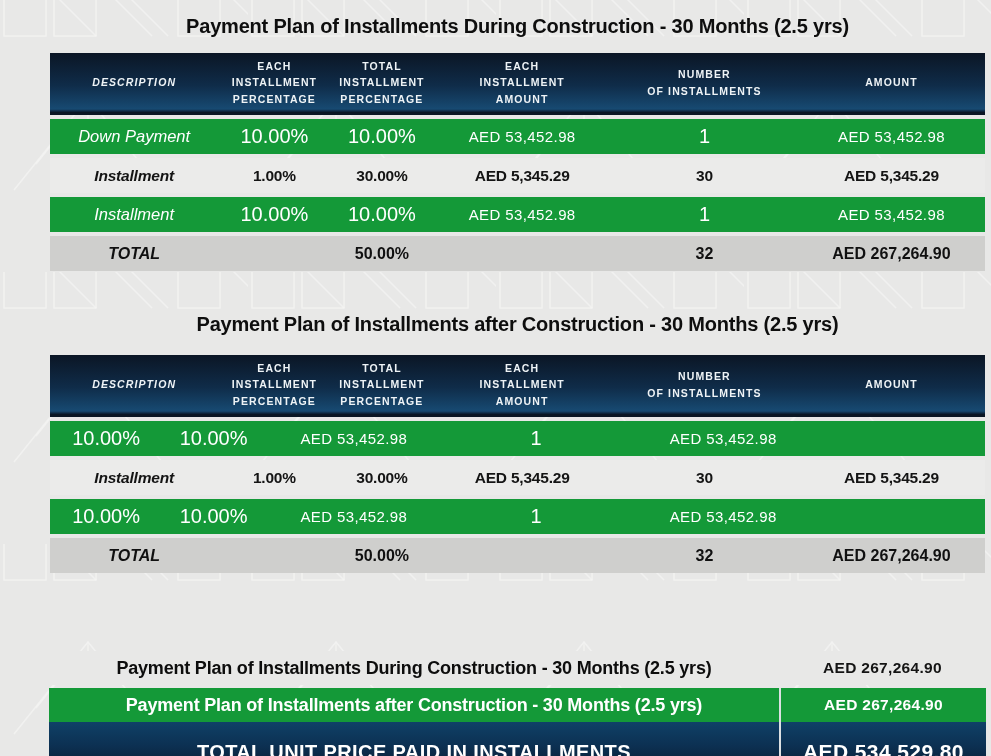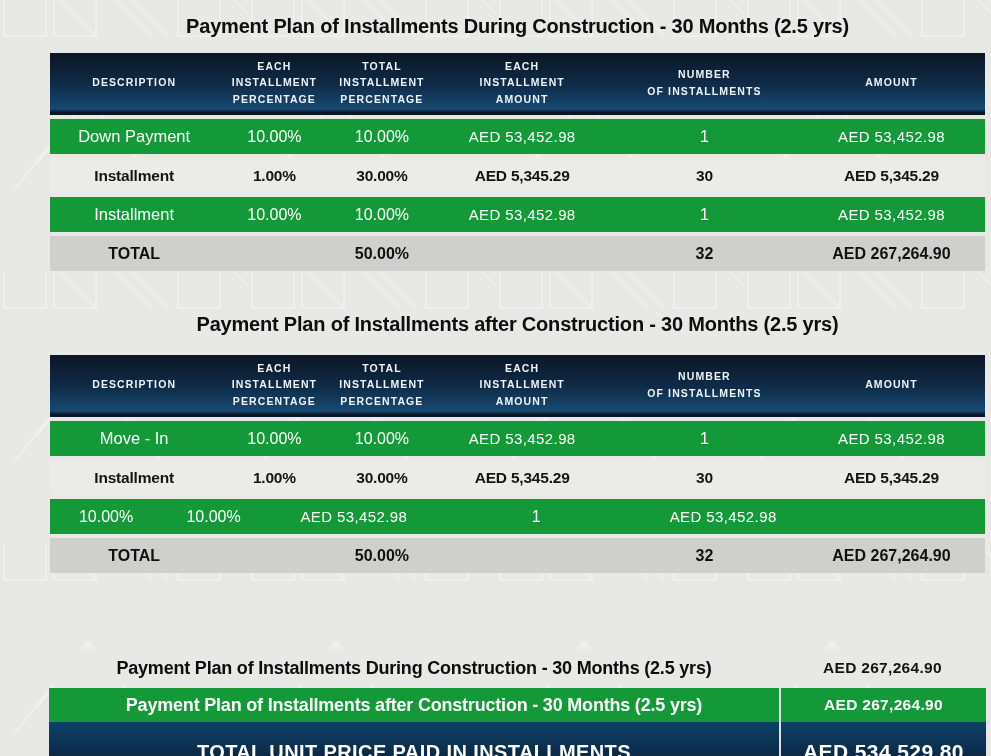--- a/index.html
+++ b/index.html
@@ -50,29 +50,29 @@
   .trow {
     height: 35px;
     margin-top: 4px;
     display: flex;
     align-items: stretch;
     text-align: center;
   }
   .trow:first-of-type { margin-top: 3px; }
   .tc { display: flex; align-items: center; justify-content: center; }
 
-  .c0 { width: 18%; }
+  .c0 { width: 18%; font-style: italic; }
   .c1 { width: 12%; }
   .c2 { width: 11%; }
   .c3 { width: 19%; }
   .c4 { width: 20%; }
   .c5 { width: 20%; }
 
   .trow.green { background: #149938; color: #ffffff; }
-  .trow.green .tc { font-size: 16px; }
+  .trow.green .tc { font-size: 20px; }
   .trow.green .c0 { font-size: 16.5px; }
   .trow.green .c3, .trow.green .c5 { font-size: 15px; letter-spacing: 0.4px; }
 
   .trow.light { background: #ebebea; color: #141414; font-weight: bold; letter-spacing: -0.2px; }
   .trow.light .tc { font-size: 15.5px; }
 
   .trow.total { background: #cfcfcd; color: #101010; font-weight: bold; }
   .trow.total .tc { font-size: 16px; }
 
   .summary { margin: 78px 5px 0 5px; }
@@ -193,21 +193,20 @@
 PERCENTAGE</div>
       <div class="hc c3">EACH
 INSTALLMENT
 AMOUNT</div>
       <div class="hc c4">NUMBER
 OF INSTALLMENTS</div>
       <div class="hc c5">AMOUNT</div>
     </div>
 
     <div class="trow green">
-      <div class="tc c0">Move - In</div>
       <div class="tc c1">10.00%</div>
       <div class="tc c2">10.00%</div>
       <div class="tc c3">AED 53,452.98</div>
       <div class="tc c4">1</div>
       <div class="tc c5">AED 53,452.98</div>
     </div>
 
     <div class="trow light">
       <div class="tc c0">Installment</div>
       <div class="tc c1">1.00%</div>

